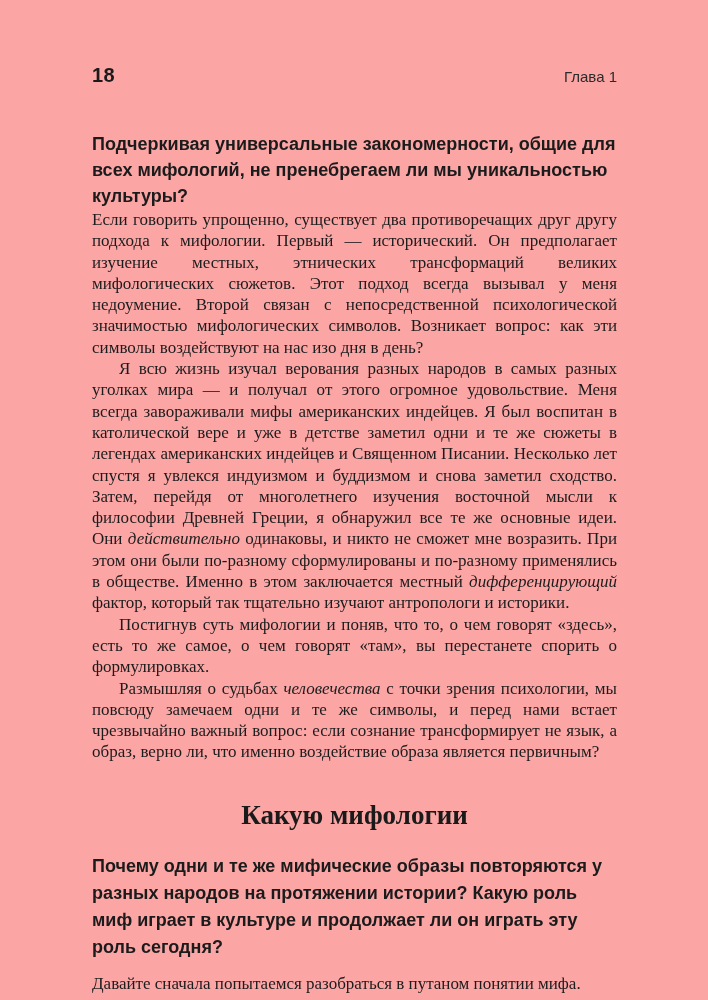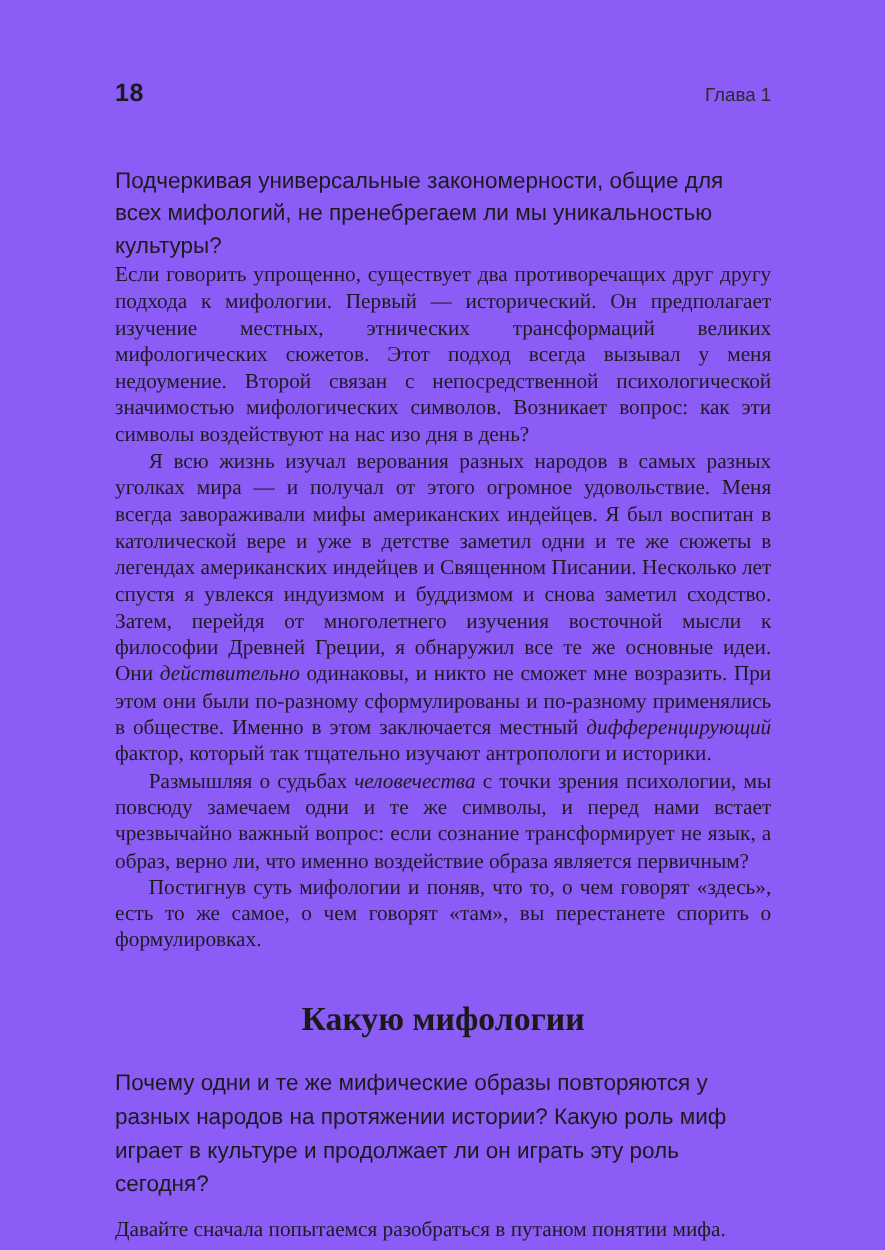--- a/index.html
+++ b/index.html
@@ -1,20 +1,20 @@
 <!DOCTYPE html>
 <html lang="ru"><head>
 <meta charset="utf-8">
 <style>
   html, body { margin: 0; padding: 0; background: #ffffff; }
   .page {
     position: relative;
     width: 708px;
     height: 1000px;
-    background: #8b5cf6;
+    background: #fca5a5;
     box-sizing: border-box;
     padding: 64px 91px 0 92px;
     color: #1c1c1c;
     overflow: hidden;
   }
   .running-head {
     display: flex;
     justify-content: space-between;
     align-items: baseline;
     height: 22px;
@@ -27,21 +27,21 @@
     letter-spacing: 0.5px;
   }
   .chapter-label {
     font-family: "Liberation Sans", sans-serif;
     font-weight: 400;
     font-size: 15px;
     color: #2b2b2b;
   }
   .question {
     font-family: "Liberation Sans", sans-serif;
-    font-weight: 400;
+    font-weight: 700;
     font-size: 18px;
     line-height: 26px;
     color: #1b1b1b;
     text-align: left;
     margin: 0;
   }
   .question-1 { margin-top: 45px; }
   .body-text { }
   .body-p {
     font-family: "Liberation Serif", serif;
@@ -83,22 +83,22 @@
   <div class="running-head">
     <span class="page-number">18</span>
     <span class="chapter-label">Глава 1</span>
   </div>
 
   <p class="question question-1">Подчеркивая универсальные закономерности, общие для всех мифологий, не пренебрегаем ли мы уникальностью культуры?</p>
 
   <div class="body-text">
     <p class="body-p"><span>Если говорить упрощенно, существует два противоречащих друг другу подхода к мифологии. Первый — исторический. Он предполагает изучение местных, этнических трансформаций великих мифологических сюжетов. Этот подход всегда вызывал у меня недоумение. Второй связан с непосредственной психологической значимостью мифологических символов. Возникает вопрос: как эти символы воздействуют на нас изо дня в день?</span></p>
     <p class="body-p indent"><span>Я всю жизнь изучал верования разных народов в самых разных уголках мира — и получал от этого огромное удовольствие. Меня всегда завораживали мифы американских индейцев. Я был воспитан в католической вере и уже в детстве заметил одни и те же сюжеты в легендах американских индейцев и Священном Писании. Несколько лет спустя я увлекся индуизмом и буддизмом и снова заметил сходство. Затем, перейдя от многолетнего изучения восточной мысли к философии Древней Греции, я обнаружил все те же основные идеи. Они </span><em>действительно</em><span> одинаковы, и никто не сможет мне возразить. При этом они были по-разному сформулированы и по-разному применялись в обществе. Именно в этом заключается местный </span><em>дифференцирующий</em><span> фактор, который так тщательно изучают антропологи и историки.</span></p>
+    <p class="body-p indent"><span>Постигнув суть мифологии и поняв, что то, о чем говорят «здесь», есть то же самое, о чем говорят «там», вы перестанете спорить о формулировках.</span></p>
     <p class="body-p indent"><span>Размышляя о судьбах </span><em>человечества</em><span> с точки зрения психологии, мы повсюду замечаем одни и те же символы, и перед нами встает чрезвычайно важный вопрос: если сознание трансформирует не язык, а образ, верно ли, что именно воздействие образа является первичным?</span></p>
-    <p class="body-p indent"><span>Постигнув суть мифологии и поняв, что то, о чем говорят «здесь», есть то же самое, о чем говорят «там», вы перестанете спорить о формулировках.</span></p>
   </div>
 
   <h1 class="section-title">Какую мифологии</h1>
 
   <p class="question question-2">Почему одни и те же мифические образы повторяются у разных народов на протяжении истории? Какую роль миф играет в культуре и продолжает ли он играть эту роль сегодня?</p>
 
   <p class="intro-line">Давайте сначала попытаемся разобраться в путаном понятии мифа.</p>
 
 </div>
 

